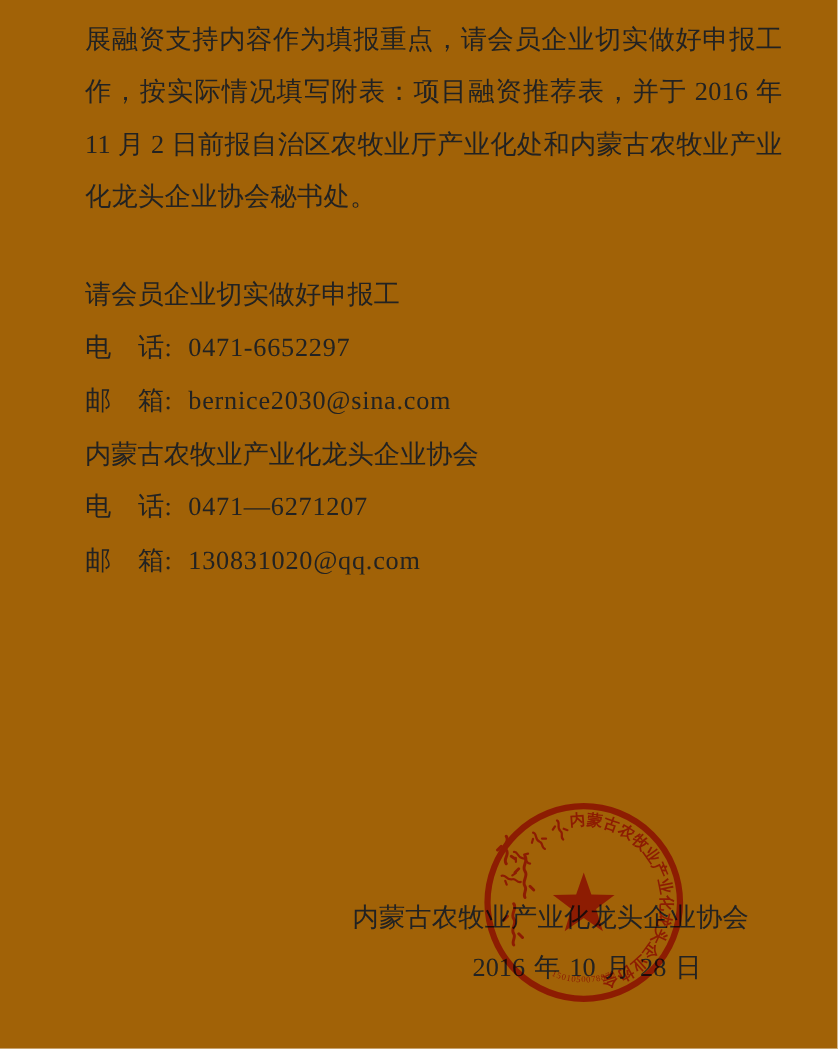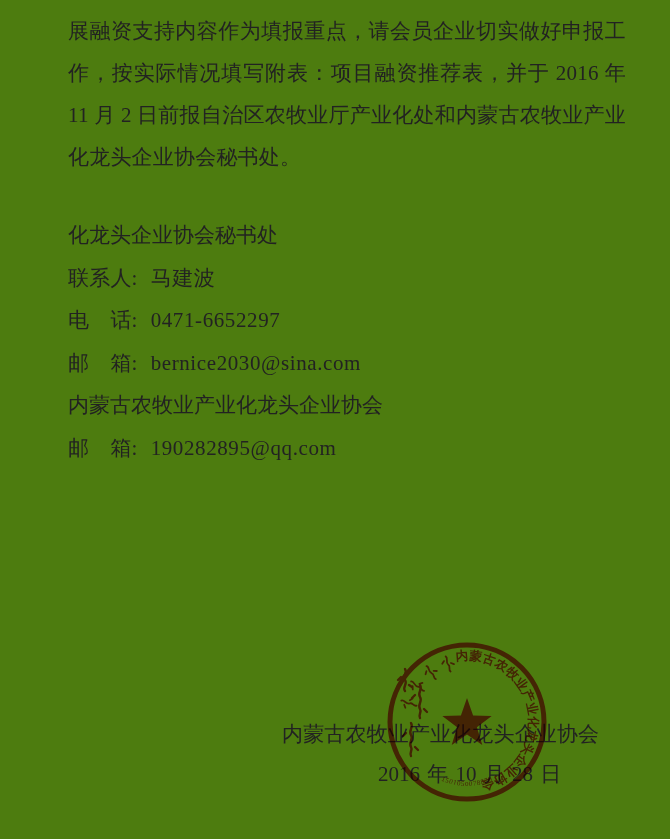--- a/index.html
+++ b/index.html
@@ -1,21 +1,21 @@
 <!DOCTYPE html>
 <html><head>
 <meta charset="utf-8">
 <style>
   html, body { margin:0; padding:0; }
   body {
     width:670px; height:839px; background:#ffffff;
     font-family:"Liberation Serif","DejaVu Serif",serif;
     color:#222222;
   }
-  .page { position:relative; width:670px; height:839px; background:#4d7c0f; overflow:hidden; }
+  .page { position:relative; width:670px; height:839px; background:#a16207; overflow:hidden; }
 
   
   .para { position:absolute; left:68px; top:10px; width:558px; font-size:21px; }
   .pline {
     height:42px; line-height:42px; white-space:nowrap;
     text-align:justify; text-align-last:justify; text-justify:inter-character;
     letter-spacing:0.2px;
   }
   .pline.last { text-align-last:left; }
 
@@ -39,33 +39,33 @@
 <div class="page">
 
   <div class="para">
     <div class="pline">展融资支持内容作为填报重点，请会员企业切实做好申报工</div>
     <div class="pline">作，按实际情况填写附表：项目融资推荐表，并于 2016 年</div>
     <div class="pline">11 月 2 日前报自治区农牧业厅产业化处和内蒙古农牧业产业</div>
     <div class="pline last">化龙头企业协会秘书处。</div>
   </div>
 
   <div class="contacts">
-    <div class="crow">化龙头企业协会秘书处</div>
-    <div class="crow">
-      <span class="lab">联系人:</span><span class="val">马建波</span>
-    </div>
+    <div class="crow">请会员企业切实做好申报工</div>
     <div class="crow">
       <span class="lab">电　话:</span><span class="val">0471-6652297</span>
     </div>
     <div class="crow">
       <span class="lab">邮　箱:</span><span class="val">bernice2030@sina.com</span>
     </div>
     <div class="crow">内蒙古农牧业产业化龙头企业协会</div>
     <div class="crow">
-      <span class="lab">邮　箱:</span><span class="val">190282895@qq.com</span>
+      <span class="lab">电　话:</span><span class="val">0471—6271207</span>
+    </div>
+    <div class="crow">
+      <span class="lab">邮　箱:</span><span class="val">130831020@qq.com</span>
     </div>
   </div>
 
   <div class="signature">内蒙古农牧业产业化龙头企业协会</div>
   <div class="date">2016 年 10 月 28 日</div>
 
   <svg class="seal" width="166" height="166" viewBox="0 0 166 166">
     <circle cx="83" cy="83" r="77" fill="none" stroke="#dd3528" stroke-width="5"></circle>
 
     <path id="sealArc" d="M 72.2,21.9 A 62,62 0 0 1 95.9,143.6" fill="none"></path>

